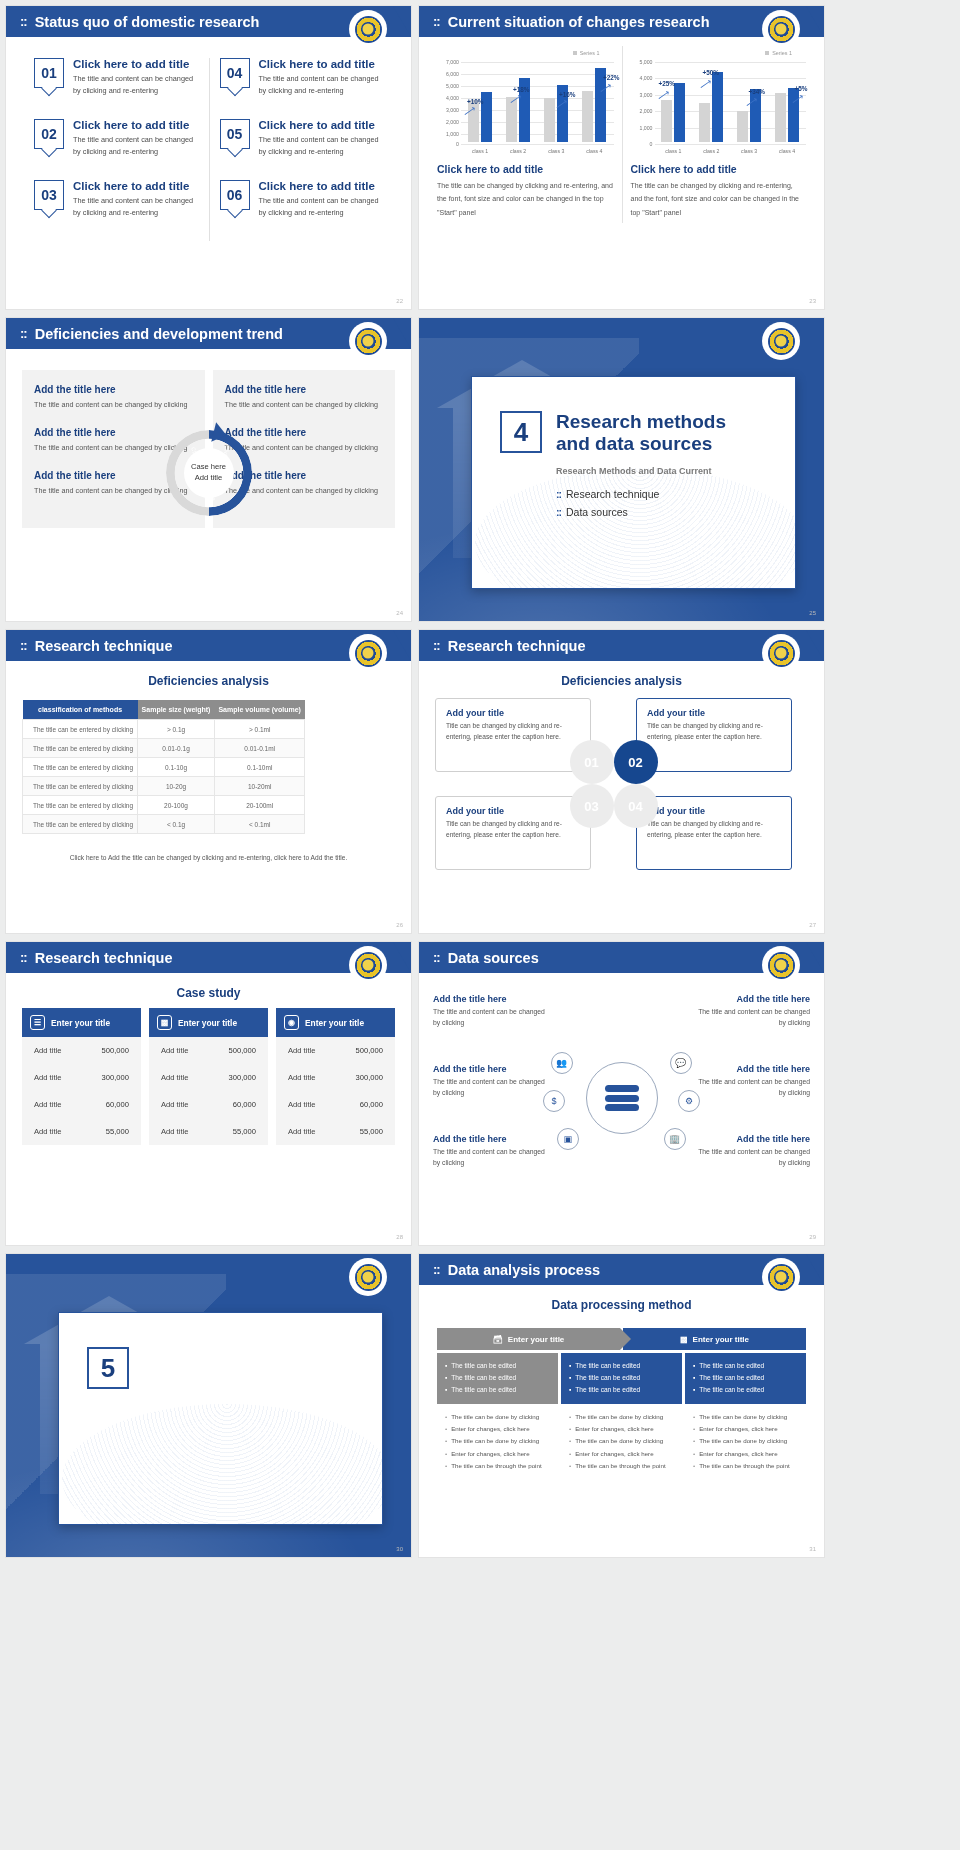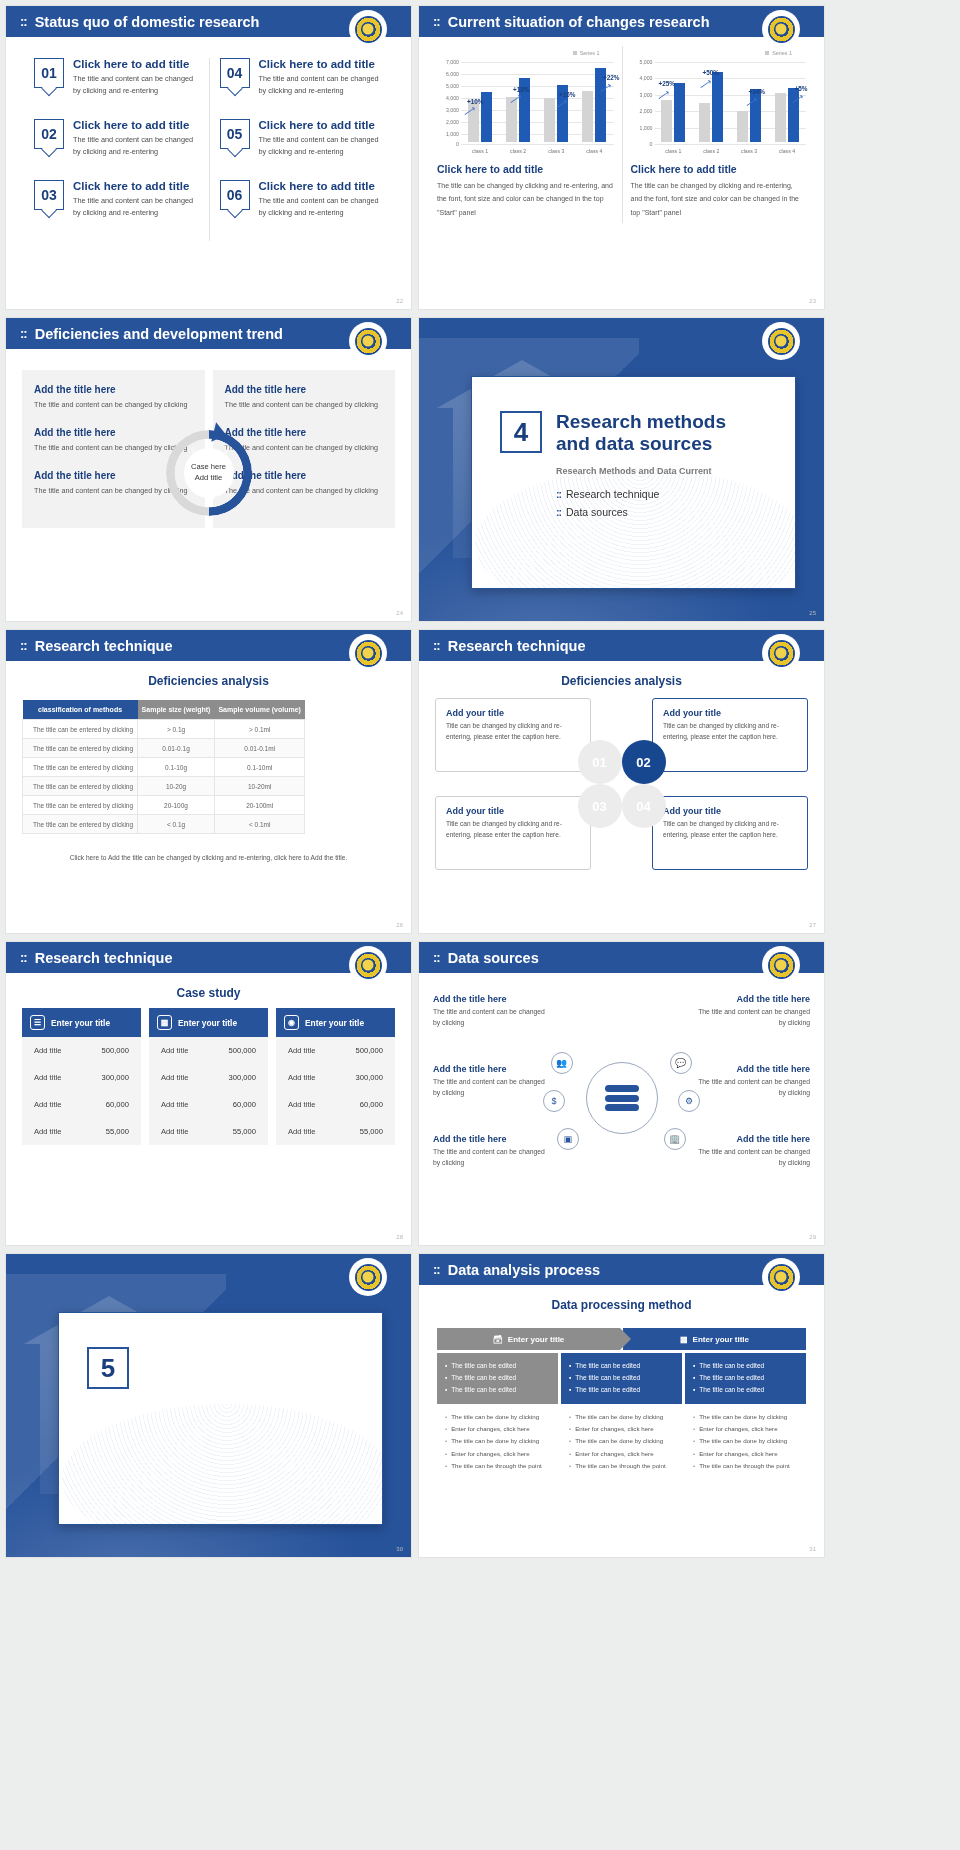--- a/index.html
+++ b/index.html
@@ -85,21 +85,21 @@
   .tbl{position:absolute;top:70px;left:16px;right:16px;border-collapse:collapse;font-size:6.5px}
   .tbl th{color:#fff;font-weight:bold;font-size:7px;padding:6px 4px;text-align:center}
   .tbl th.c1{background:#27539b}
   .tbl th.c2,.tbl th.c3{background:#8d8d8d}
   .tbl td{border:1px solid #e6e6e6;padding:5.5px 4px;text-align:center;color:#666}
   .tbl tr:nth-child(odd) td{background:#fafafa}
   .tbl td.first{text-align:left;padding-left:10px}
   .foot{position:absolute;left:16px;right:16px;top:224px;font-size:6.6px;color:#555;text-align:center}
 
   
-  .q4{position:absolute;top:68px;left:16px;right:16px;height:172px}
+  .q4{position:absolute;top:68px;left:16px;right:32px;height:172px}
   .qbox{position:absolute;width:156px;height:74px;border:1px solid #cfcfcf;border-radius:3px;background:#fff;padding:9px 10px}
   .qbox.sel{border:1.6px solid #27539b}
   .qbox.p1{left:0;top:0}.qbox.p2{right:0;top:0}.qbox.p3{left:0;bottom:0}.qbox.p4{right:0;bottom:0}
   .qt{color:#1a3f7e;font-weight:bold;font-size:9px;margin-bottom:3px}
   .qd{color:#555;font-size:6.6px;line-height:1.6}
   .qcirc{position:absolute;left:50%;top:50%;transform:translate(-50%,-50%);width:88px;height:88px}
   .cc{position:absolute;width:44px;height:44px;border-radius:50%;background:#ececec;color:#fff;font-weight:bold;font-size:13px;display:flex;align-items:center;justify-content:center}
   .cc.n1{left:0;top:0}.cc.n2{right:0;top:0;background:#16478f}
   .cc.n3{left:0;bottom:0}.cc.n4{right:0;bottom:0}
 

